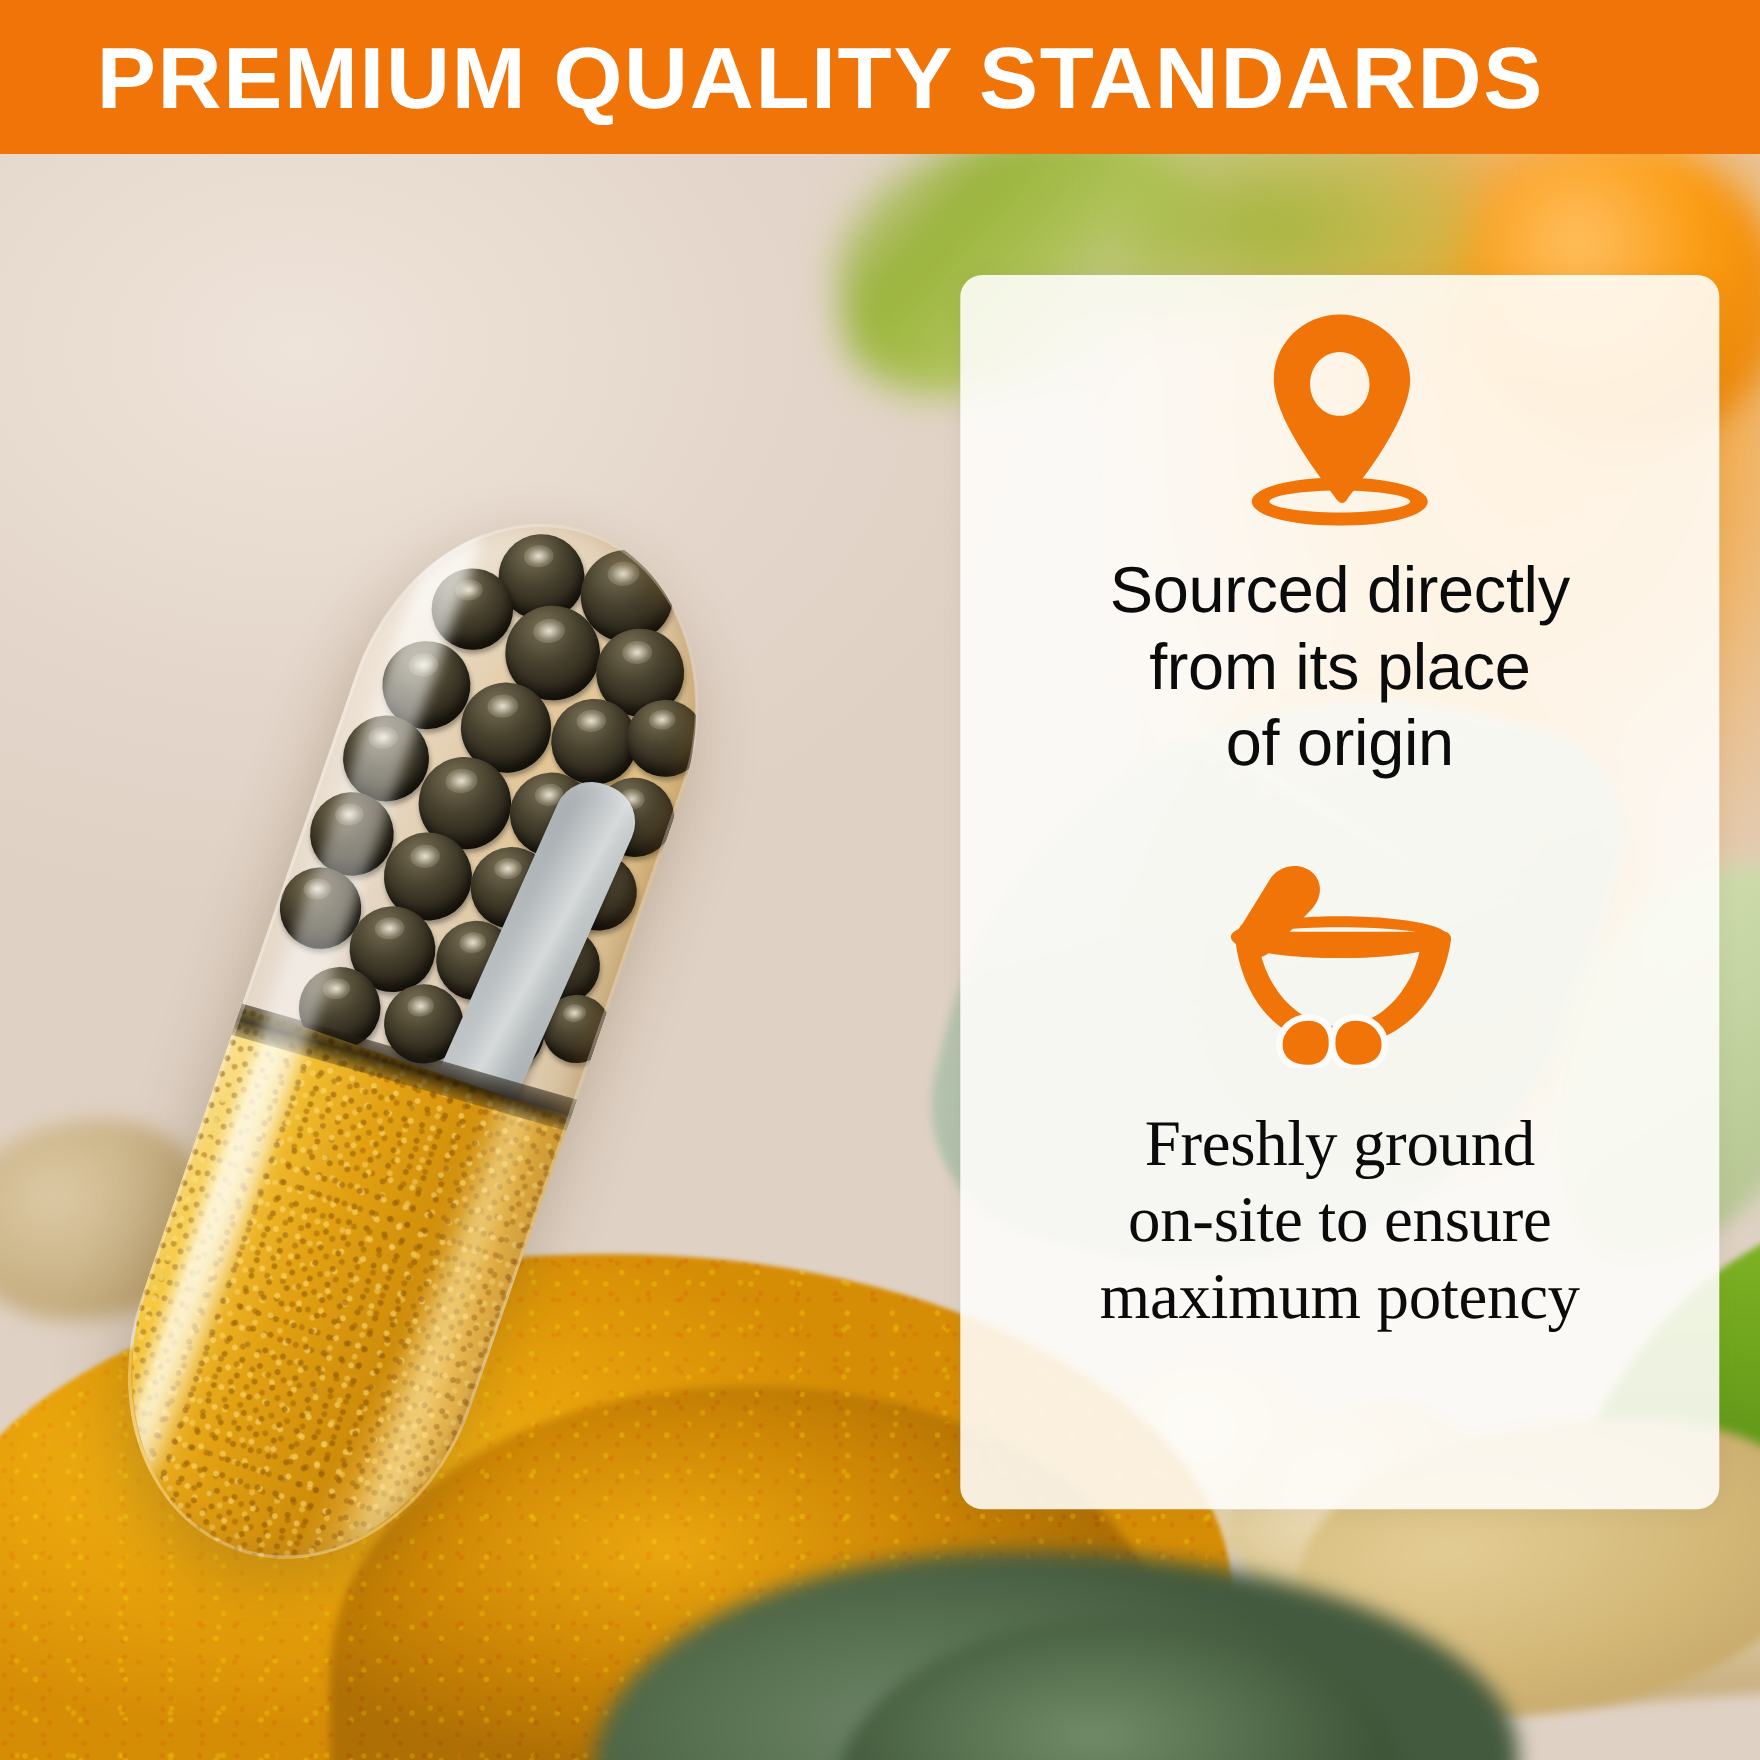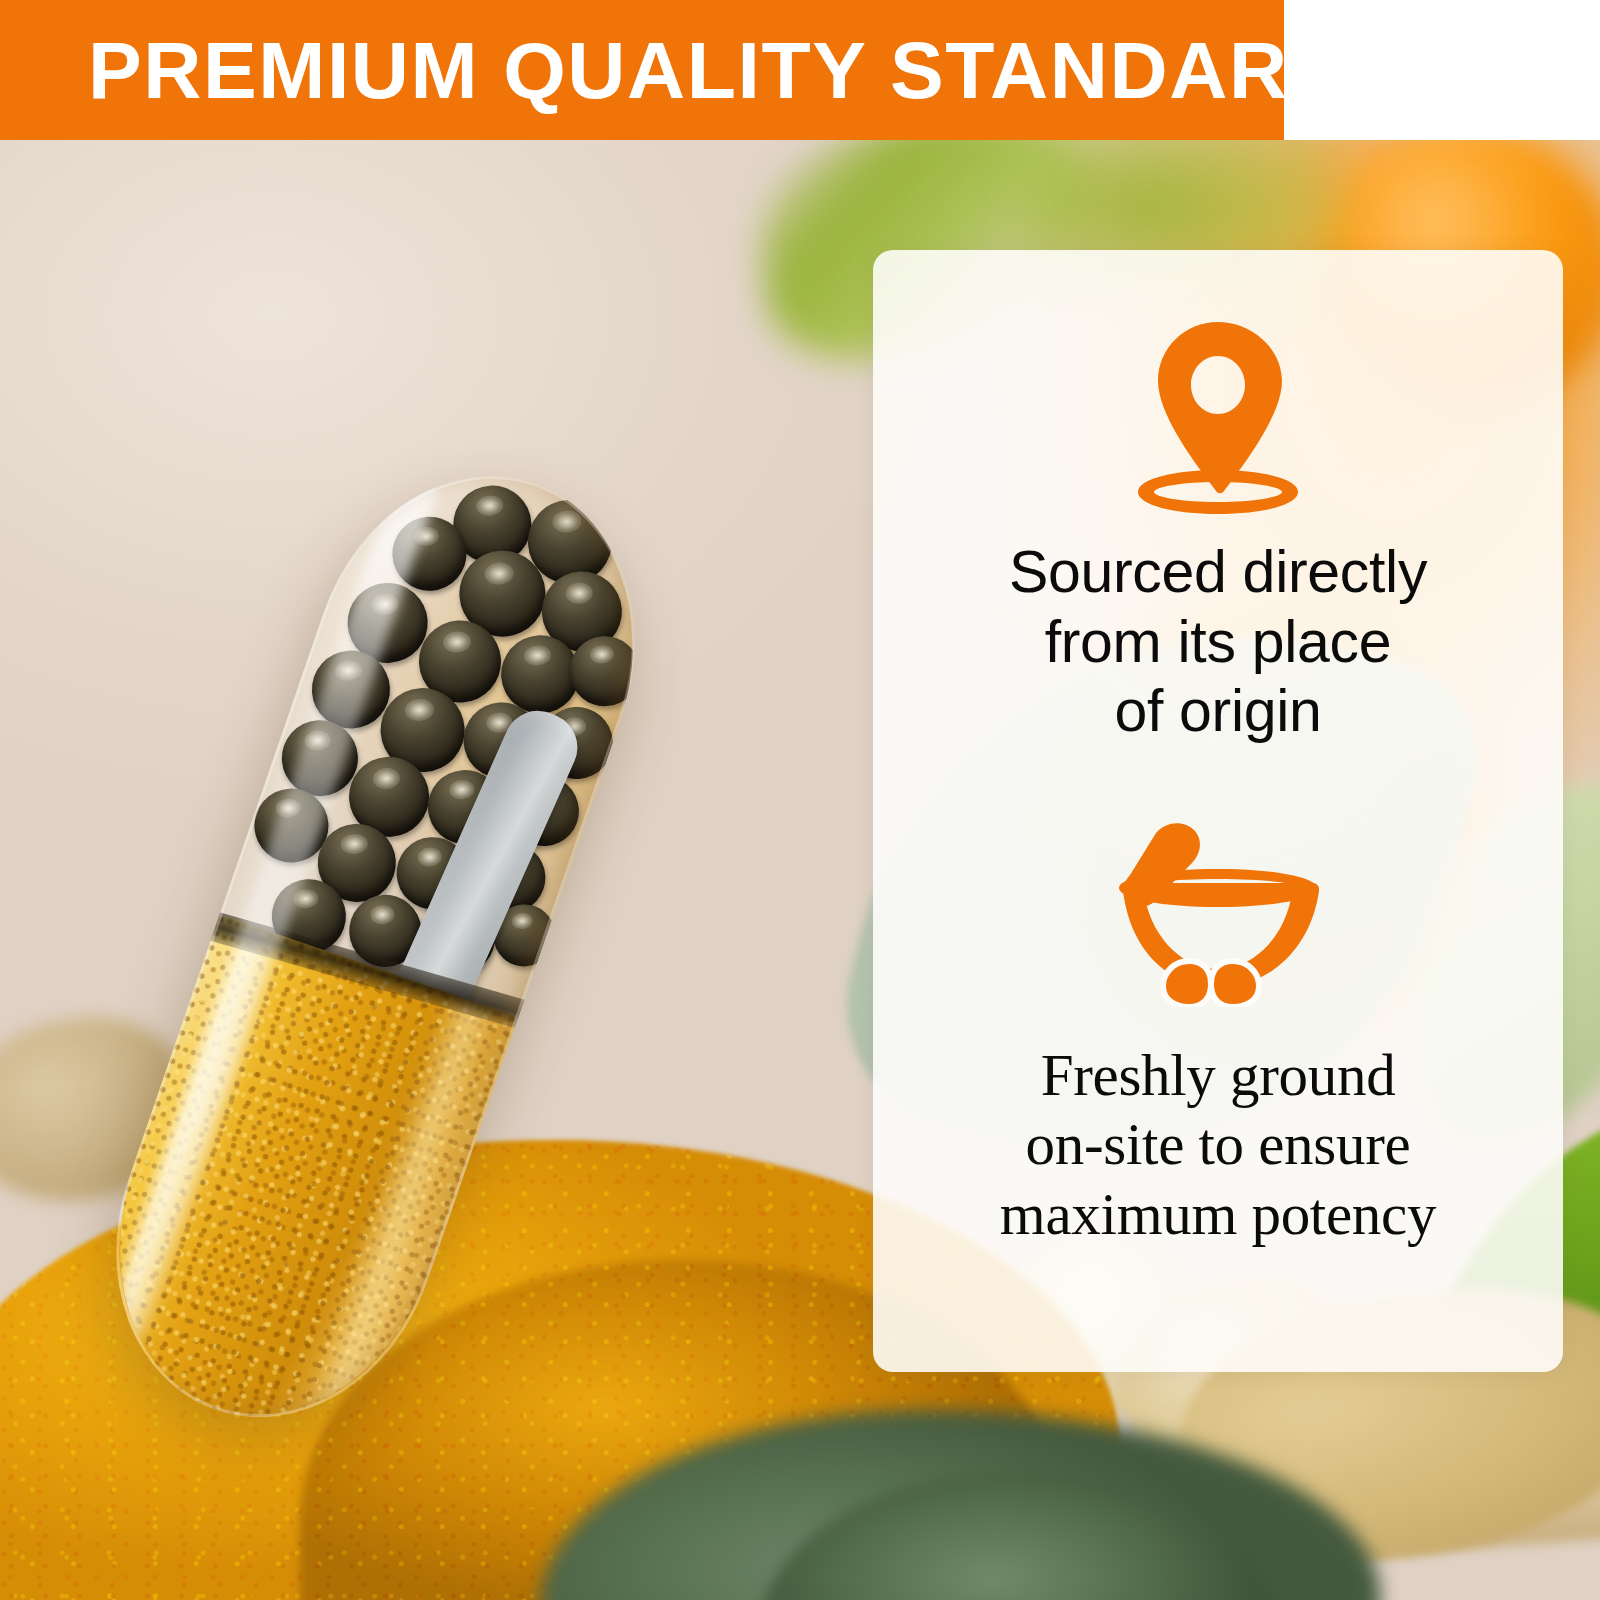--- a/index.html
+++ b/index.html
@@ -12,21 +12,21 @@
 
   .canvas {
     position:relative;
     width:1600px; height:1600px;
     overflow:hidden;
   }
 
   
   .banner {
     position:absolute; left:0; top:0;
-    width:1284px; height:140px;
+    width:1600px; height:140px;
     background:#F07408;
     display:flex; align-items:center;
     z-index:40;
   }
   .banner-title {
     color:#ffffff;
     font-family:"Liberation Sans Narrow","Liberation Sans", sans-serif;
     font-weight:700;
     font-size:79px;
     letter-spacing:1.5px;
@@ -329,21 +329,21 @@
     left:873px; top:250px;
     width:690px; height:1122px;
     border-radius:20px;
     background:rgba(255,254,252,.88);
     backdrop-filter:blur(3px);
     box-shadow:0 2px 18px rgba(120,100,80,.10);
     z-index:30;
     display:flex;
     flex-direction:column;
     align-items:center;
-    padding-top:68px;
+    padding-top:32px;
   }
 
   .feature {
     width:100%;
     display:flex;
     flex-direction:column;
     align-items:center;
   }
   .feature + .feature { margin-top:64px;font-family:Liberation Serif, serif; }
 

